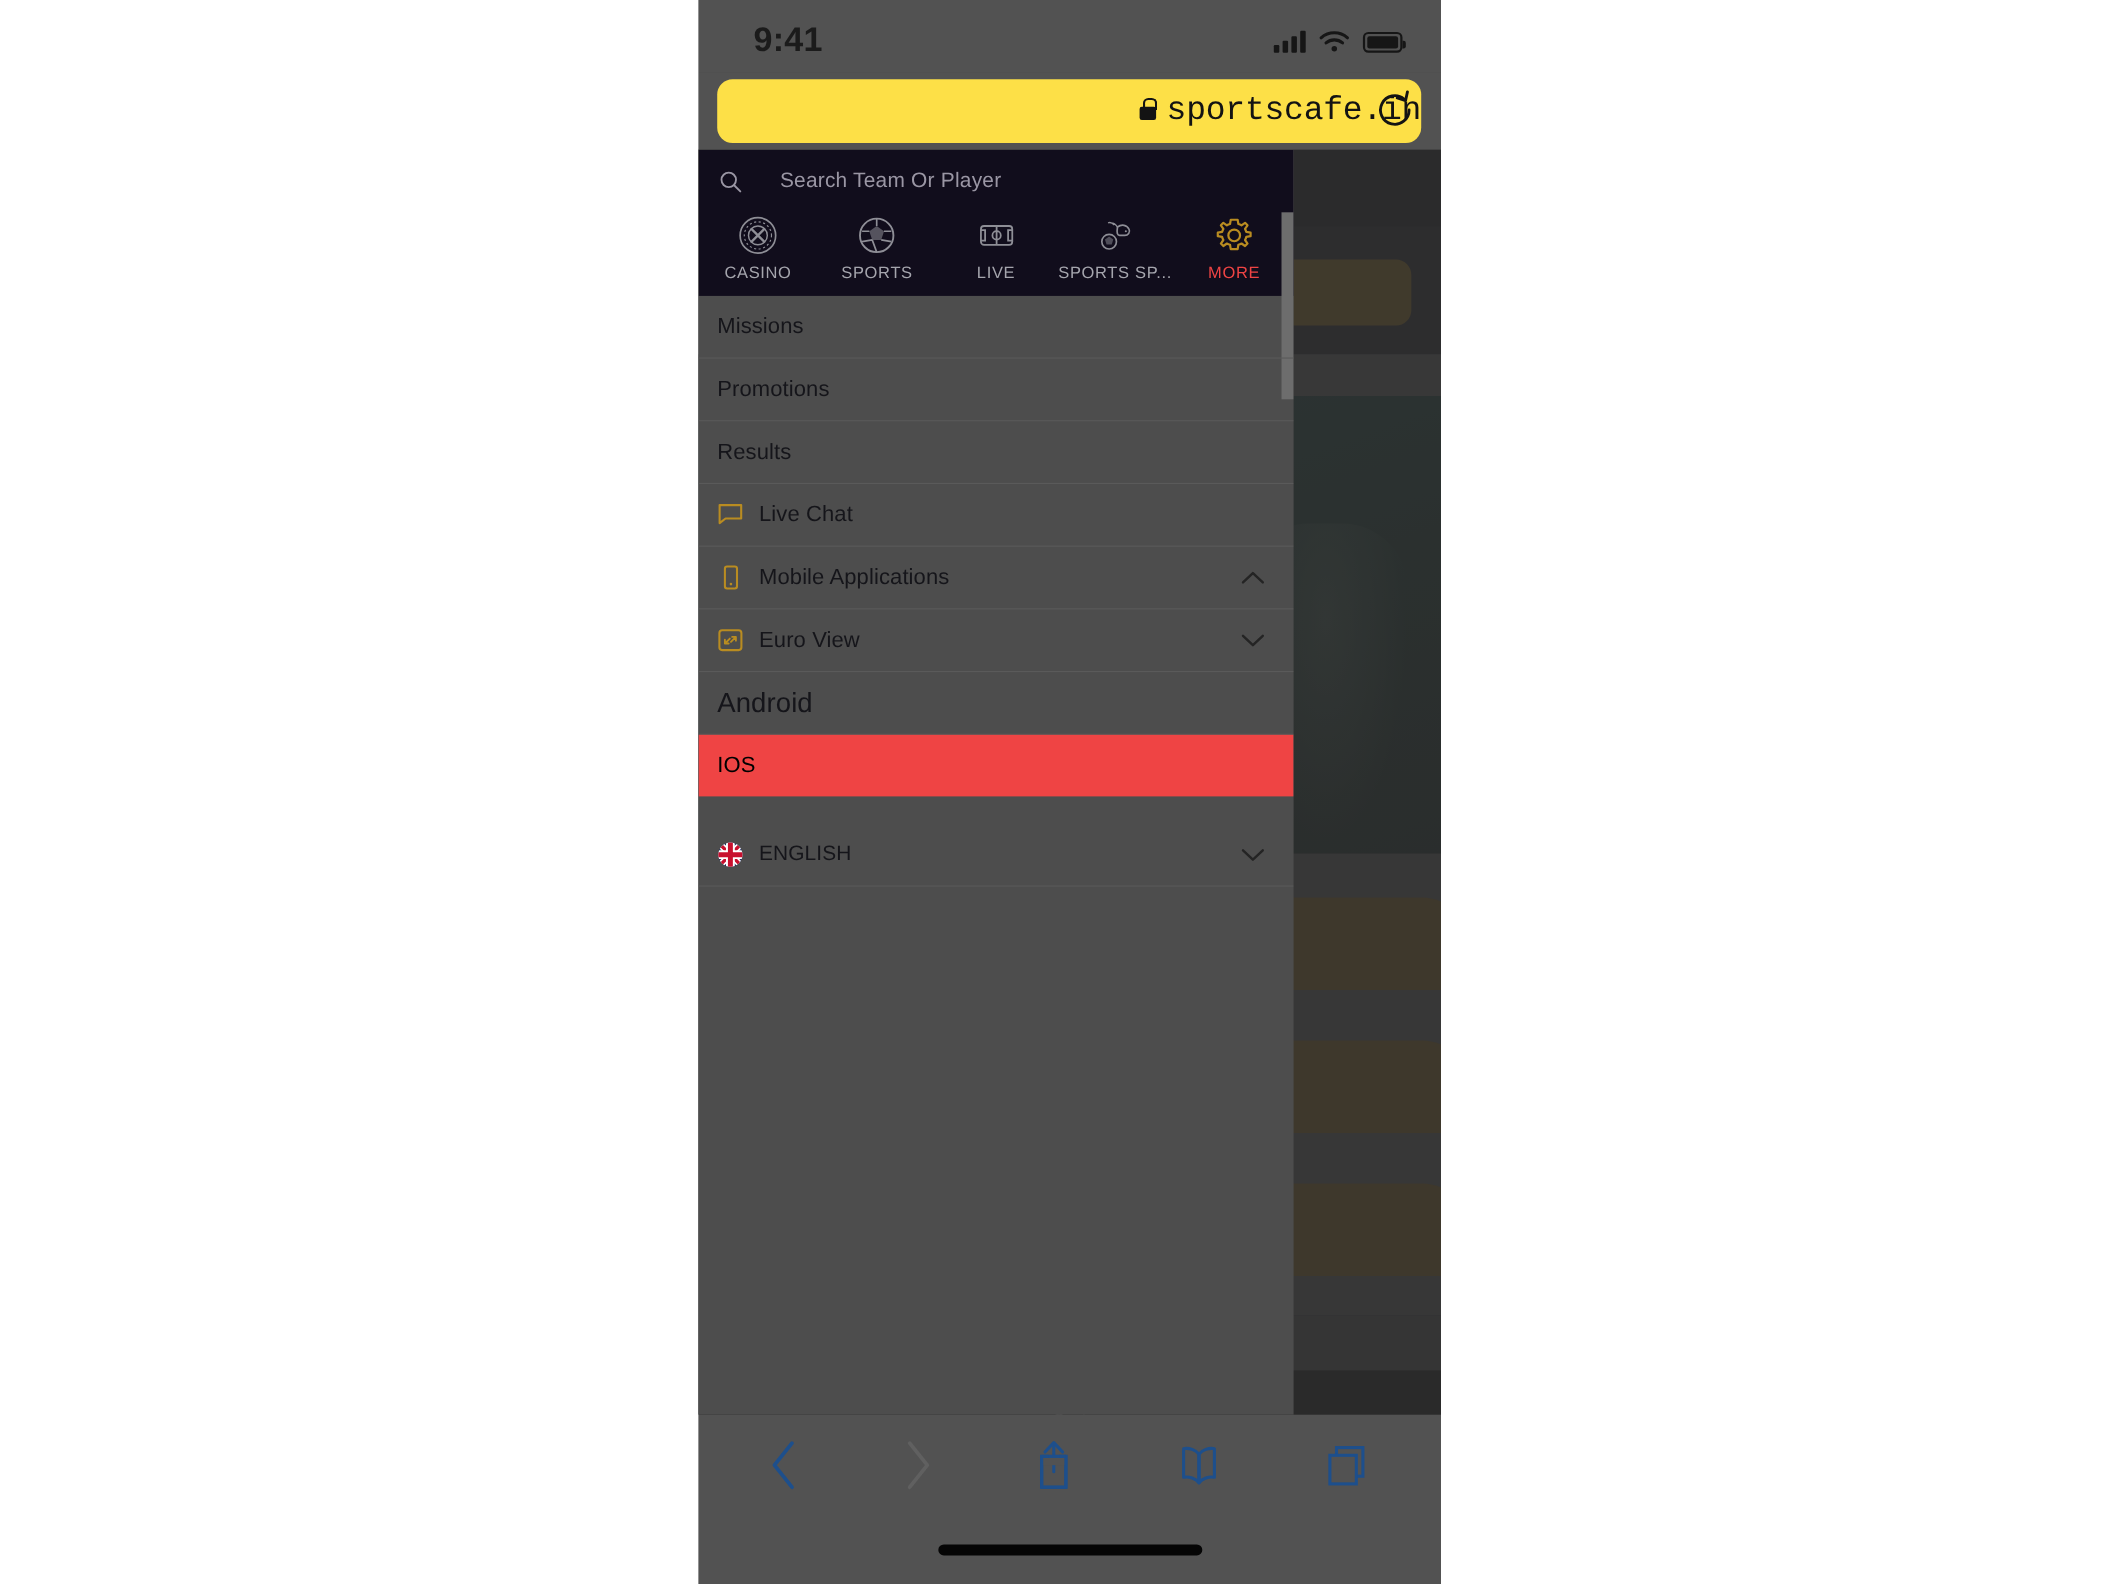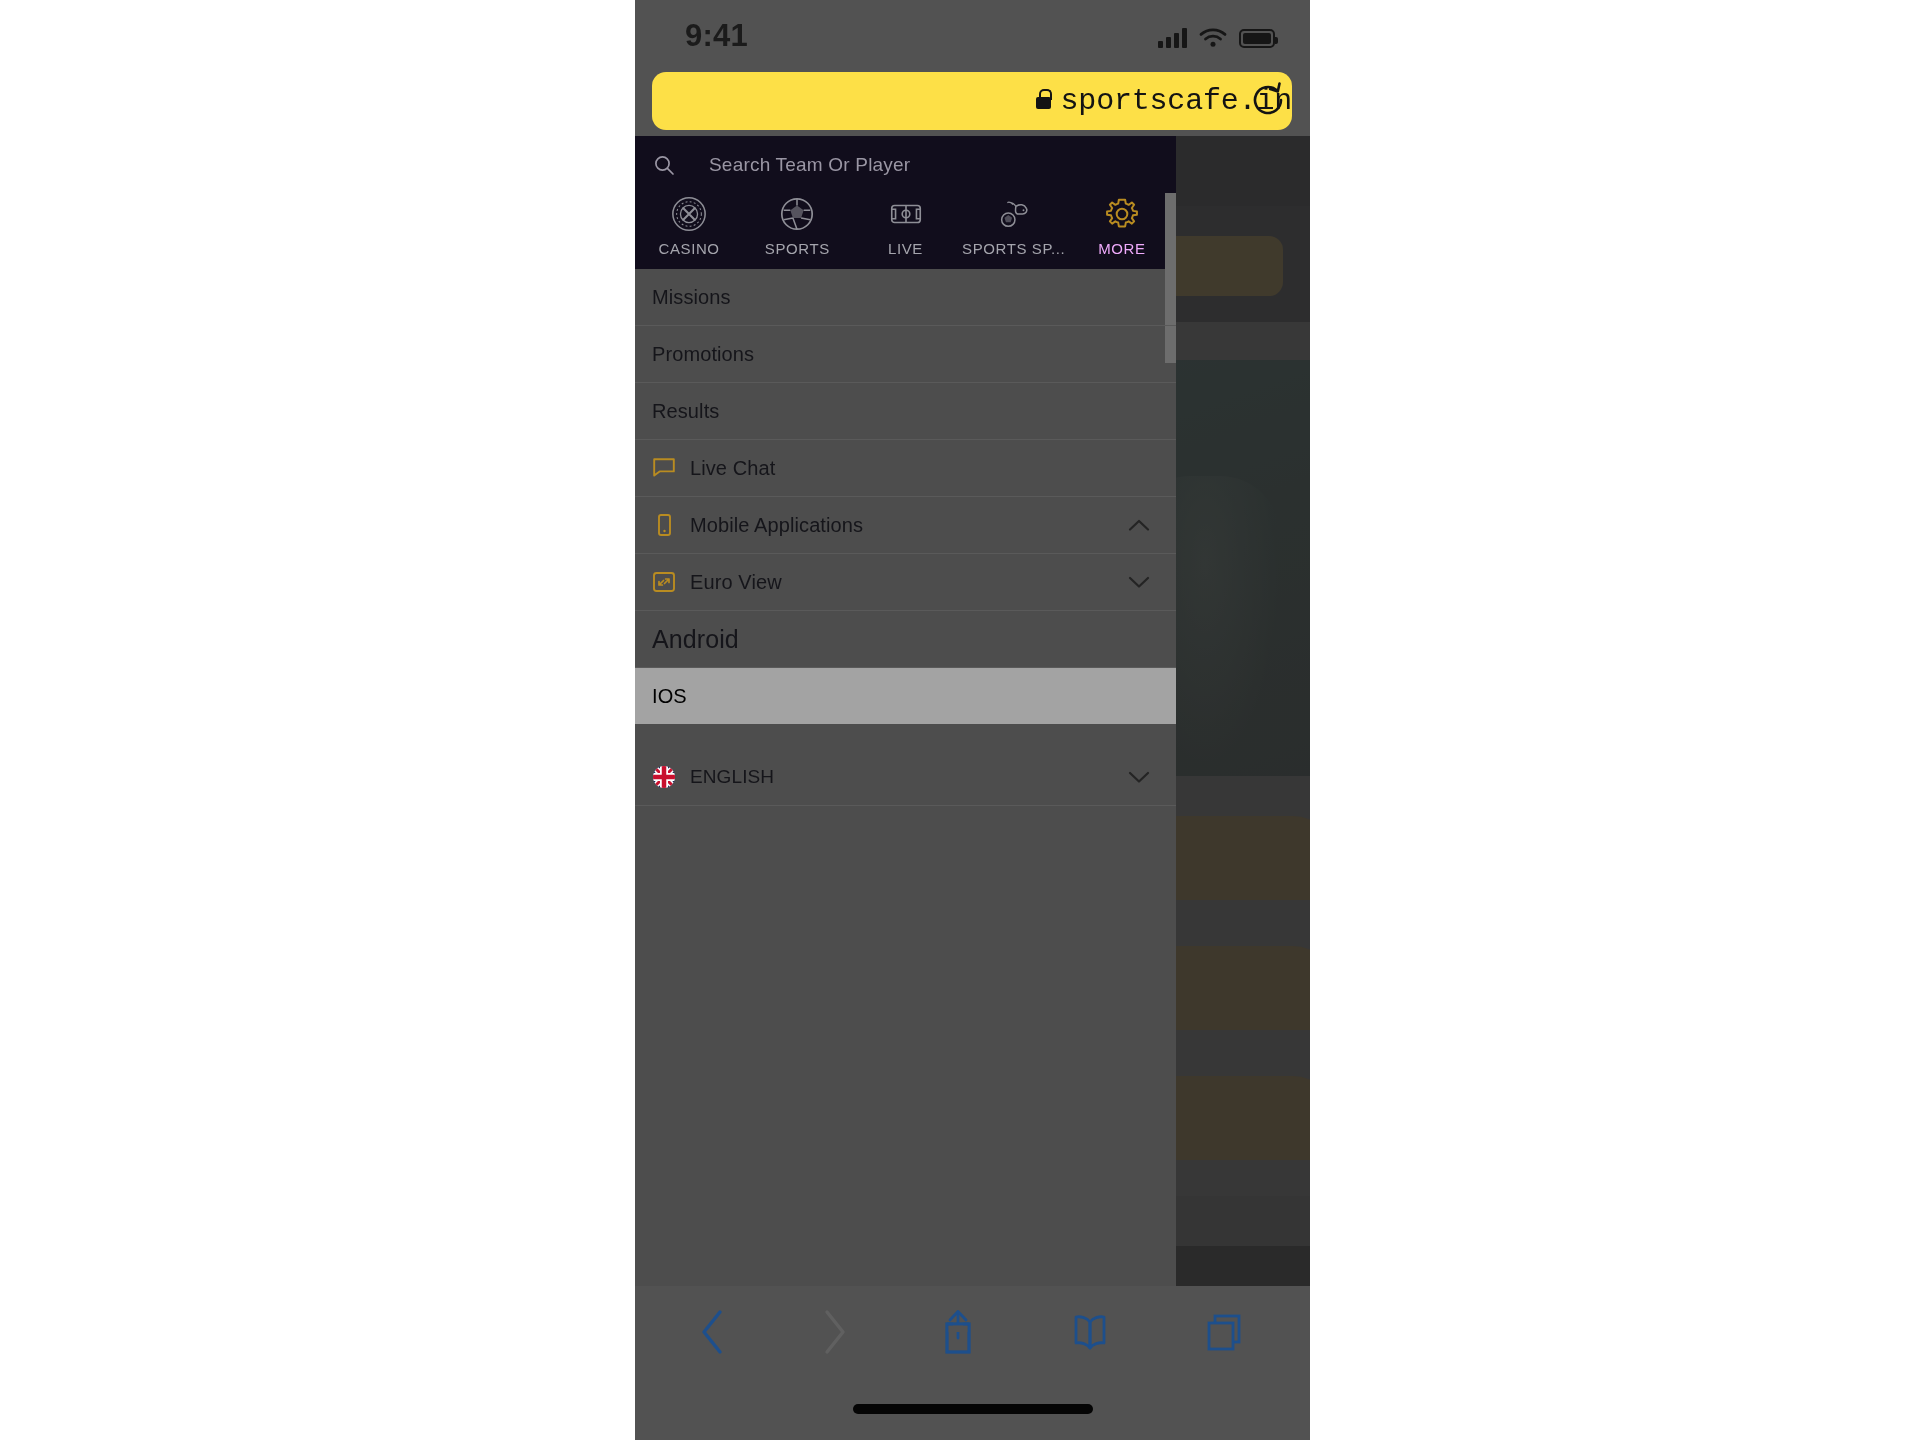--- a/index.html
+++ b/index.html
@@ -155,39 +155,39 @@
   .search-ph { font-size: 19px; color: #9a96a4; letter-spacing: .2px; }
   .navicons {
     position: absolute; left: 0; top: 57px; width: 541px; height: 76px;
     display: flex;
   }
   .navitem {
     flex: 1; display: flex; flex-direction: column; align-items: center; gap: 7px;
     padding-top: 2px;
   }
   .navitem .lbl { font-size: 15px; color: #a5a5ad; letter-spacing: .6px; }
-  .navitem.active .lbl { color: #f0abfc; }
+  .navitem.active .lbl { color: #ef4444; }
   .scroll-thumb {
     position: absolute; right: 0; top: 57px; width: 11px; height: 170px;
     background: #6d6d6d;
   }
 
   .menu-row {
     position: relative; width: 541px; height: 57px;
     display: flex; align-items: center; padding: 0 26px 0 17px;
     border-bottom: 1px solid #5a5a5a;
     color: #15151a; font-size: 20px;
   }
   .menu-row .ic { width: 30px; margin-right: 8px; display: flex; align-items: center; }
   .menu-row .txt { flex: 1; letter-spacing: .1px; }
   .menu-row .chev { width: 24px; display: flex; justify-content: flex-end; }
   .menu-row.plain { padding-left: 17px; }
   .menu-row.sub { padding-left: 17px; font-size: 25px; }
   .menu-row.highlight {
-    background: #a3a3a3; color: #000; border-bottom: none;
+    background: #ef4444; color: #000; border-bottom: none;
     position: absolute; left: -5px; width: 546px; height: 56px; padding-left: 22px;
   }
   .menu-row.english { letter-spacing: .9px; font-size: 19px; margin-top: 24px; }
 
   
   .safari-bottom {
     position: absolute; left: 0; top: 1286px; width: 675px; height: 154px;
     background: #525252;
   }
   .sb-icons {

